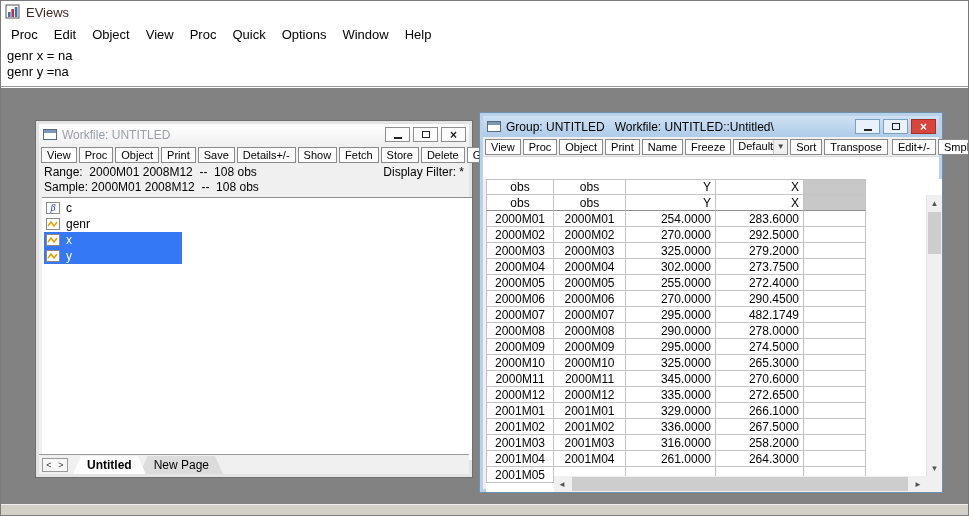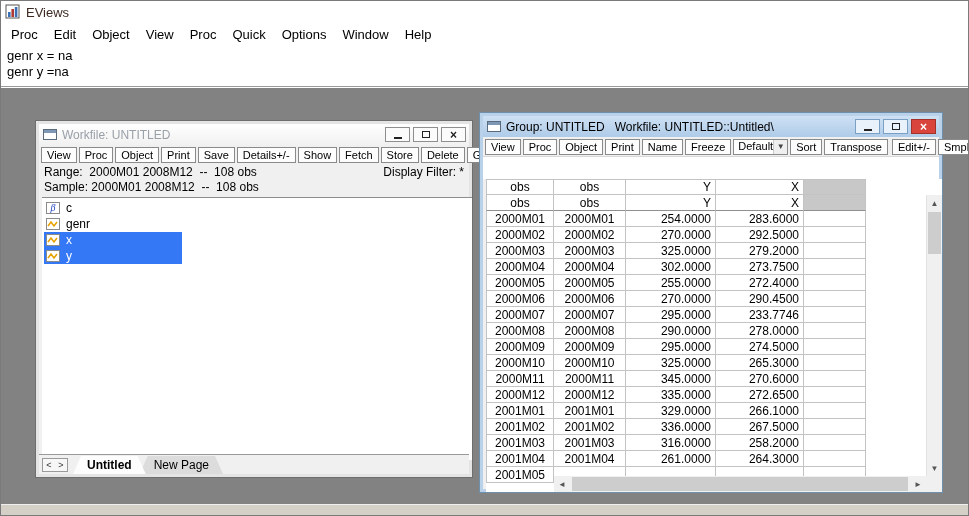--- a/index.html
+++ b/index.html
@@ -276,21 +276,21 @@
               <div class="tcell c0">2000M06</div>
               <div class="tcell c1">2000M06</div>
               <div class="tcell c2 num">270.0000</div>
               <div class="tcell c3 num">290.4500</div>
               <div class="tcell c4"></div>
             </div>
             <div class="trow">
               <div class="tcell c0">2000M07</div>
               <div class="tcell c1">2000M07</div>
               <div class="tcell c2 num">295.0000</div>
-              <div class="tcell c3 num">233.7746</div>
+              <div class="tcell c3 num">482.1749</div>
               <div class="tcell c4"></div>
             </div>
             <div class="trow">
               <div class="tcell c0">2000M08</div>
               <div class="tcell c1">2000M08</div>
               <div class="tcell c2 num">290.0000</div>
               <div class="tcell c3 num">278.0000</div>
               <div class="tcell c4"></div>
             </div>
             <div class="trow">

